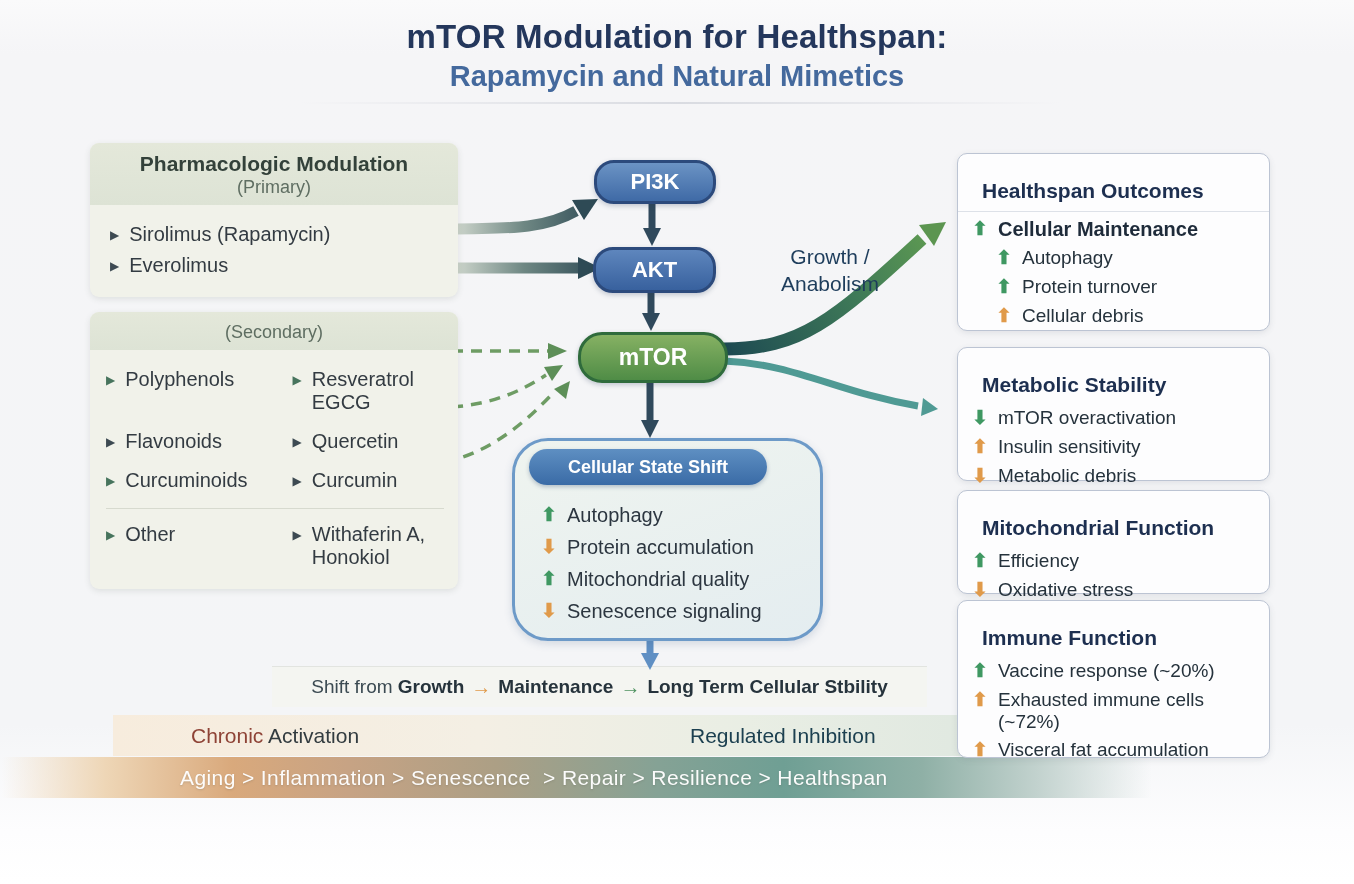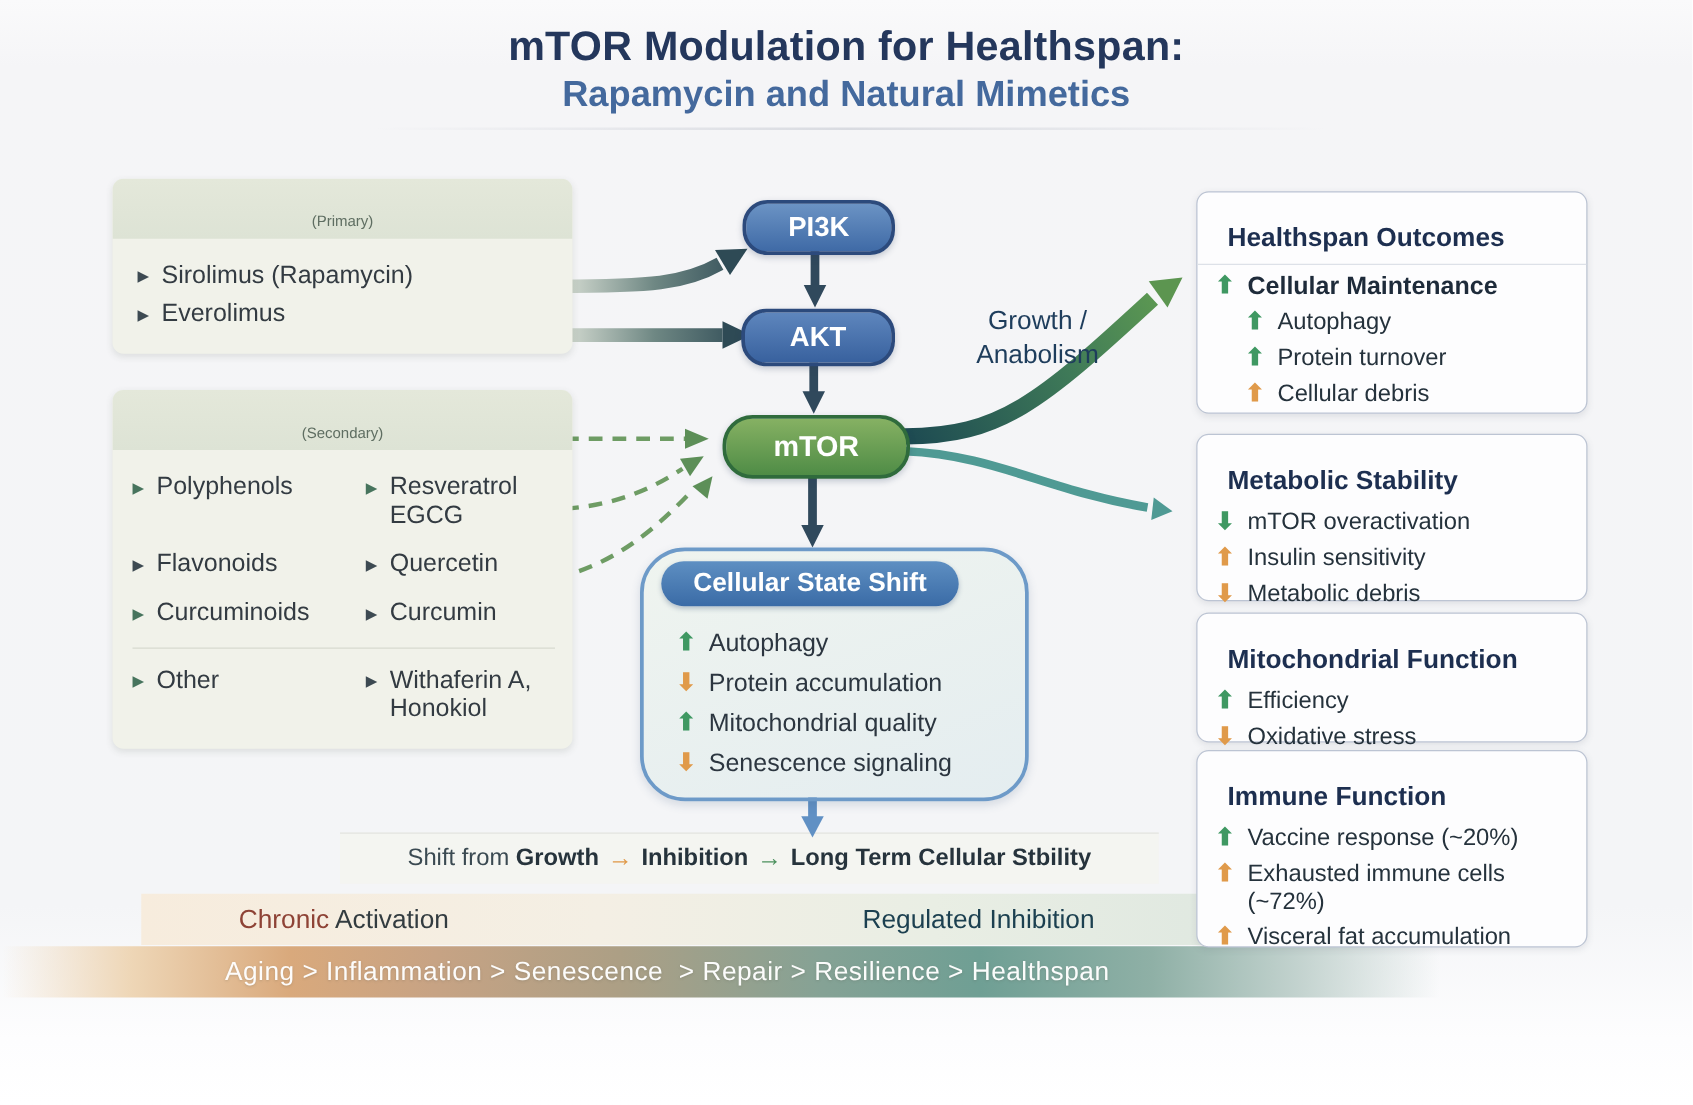--- a/index.html
+++ b/index.html
@@ -9,39 +9,39 @@
   
   .title1{left:0;right:0;top:18px;text-align:center;font-size:33px;font-weight:700;color:#24375c;letter-spacing:.2px;}
   .title2{left:0;right:0;top:60px;text-align:center;font-size:29px;font-weight:600;color:#44699d;}
   .title-underline{left:300px;top:102px;width:760px;height:2px;
       background:linear-gradient(90deg,rgba(200,203,210,0),#d9dbe1,rgba(200,203,210,0));}
   
   .srcbox{border-radius:9px;box-shadow:0 2px 6px rgba(60,70,60,.12);overflow:hidden;z-index:3;background:#f1f2ea;}
   .srcbox .hd{background:linear-gradient(180deg,#e4e8da,#dde3d5);text-align:center;padding:9px 6px 7px;}
   .srcbox .hd .t{font-size:21px;font-weight:700;color:#33413a;}
   .srcbox.natural .hd .t{color:#1e4a57;}
-  .srcbox .hd .s{font-size:12px;color:#5f6e62;margin-top:18px;}
+  .srcbox .hd .s{font-size:18px;color:#5f6e62;margin-top:1px;}
   .srcbox .bd{padding:10px 14px 12px 20px;font-size:20px;color:#333b42;}
   .row{display:flex;align-items:flex-start;margin:8px 0;}
   .bul{flex:0 0 auto;font-size:12px;color:#3d4a52;margin:5px 10px 0 0;}
   .bul.green{color:#47745d;}
   .grid2{display:grid;grid-template-columns:54% 46%;column-gap:4px;}
   .divline{height:1px;background:#d7dacf;margin:8px 0 6px;}
   
   .pill{border-radius:20px;display:flex;align-items:center;justify-content:center;
         color:#fff;font-weight:700;z-index:3;box-shadow:0 2px 5px rgba(40,60,90,.25);}
   .pill.blue{background:linear-gradient(180deg,#6b93c4,#3f6aa6);border:3px solid #2c4a7c;font-size:22px;}
   .pill.green{background:linear-gradient(180deg,#86b163,#4f8c46);border:3px solid #2f6b3c;font-size:23px;border-radius:24px;}
   .growth-label{font-size:21px;color:#1e3d5c;text-align:center;line-height:27px;z-index:3;}
   
   .shiftbox{left:512px;top:438px;width:305px;height:197px;border-radius:36px;
      border:3.5px solid #6d9ac8;background:linear-gradient(160deg,#eff4ef,#e4edf0);
      box-shadow:0 3px 8px rgba(60,90,130,.18);z-index:3;}
   .shiftbox .cap{position:absolute;left:14px;top:8px;width:238px;height:36px;border-radius:18px;
-     background:linear-gradient(180deg,#5e8fc2,#3a6ba6);color:#fff;font-weight:700;font-size:21px;
+     background:linear-gradient(180deg,#5e8fc2,#3a6ba6);color:#fff;font-weight:700;font-size:18px;
      display:flex;align-items:center;justify-content:center;box-shadow:0 2px 4px rgba(40,70,110,.3);}
   .shiftbox .items{position:absolute;left:26px;top:54px;right:10px;}
   .shiftbox .row{margin:9px 0;font-size:20px;color:#2c3640;}
   
   .arr{flex:0 0 26px;font-size:19px;font-weight:700;line-height:1.2;}
   .arr.green{color:#3f9862;}
   .arr.orange{color:#e09a4a;}
   
   .outbox{left:957px;width:313px;background:#fdfdfe;border:1.5px solid #bcc4d3;border-radius:10px;
      box-shadow:0 2px 6px rgba(70,80,100,.12);z-index:3;padding:23px 10px 8px 14px;box-sizing:border-box;}
@@ -75,21 +75,21 @@
 </head>
 <body>
 
 <div id="canvas">
 
   <div class="abs title1">mTOR Modulation for Healthspan:</div>
   <div class="abs title2">Rapamycin and Natural Mimetics</div>
   <div class="abs title-underline"></div>
 
   <div class="abs shiftline">
-    <span>Shift from </span><b>Growth</b><span class="sarr orange">→</span><b>Inhibition</b><span class="sarr green">→</span><b>Long Term Cellular Stbility</b>
+    <span>Shift from </span><b>Growth</b><span class="sarr orange">→</span><b>Maintenance</b><span class="sarr green">→</span><b>Long Term Cellular Stbility</b>
   </div>
 
   <div class="abs chronstrip">
     <span class="left"><span class="w1">Chronic</span><span class="w2"> Activation</span></span>
     <span class="right">Regulated Inhibition</span>
   </div>
 
   <div class="abs bottombar" style="background:linear-gradient(90deg,rgba(255,255,255,0) 0%,#eed6b6 9%,#d9a97c 20%,#c7a384 30%,#ac9f85 43%,#85a295 57%,#6f9f94 68%,#8fb0a6 80%,#c2d2ce 90%,rgba(242,244,245,0) 100%);">
     <span class="txt">Aging &gt; Inflammation &gt; Senescence  &gt; Repair &gt; Resilience &gt; Healthspan</span>
   </div>
@@ -136,20 +136,21 @@
     <polygon points="650,670 641,653 659,653" fill="#6090c4"></polygon>
 
     <path d="M724,349 C800,349 832,322 922,239" fill="none" stroke="url(#gBranchUp)" stroke-width="13"></path>
     <polygon points="946,222 934,246 919,225" fill="#5c9550"></polygon>
     <path d="M724,361 C796,364 836,392 918,406" fill="none" stroke="#4f9a94" stroke-width="7"></path>
     <polygon points="938,409 921,416 923,398" fill="#4f9a94"></polygon>
   </svg>
 
   <div class="abs srcbox" style="left:90px;top:143px;width:368px;">
     <div class="hd">
+      <div class="t">Pharmacologic Modulation</div>
       <div class="s">(Primary)</div>
     </div>
     <div class="bd">
       <div class="row">
           <span class="bul">▶</span>
           <span>Sirolimus (Rapamycin)</span>
         </div>
       <div class="row">
           <span class="bul">▶</span>
           <span>Everolimus</span>

